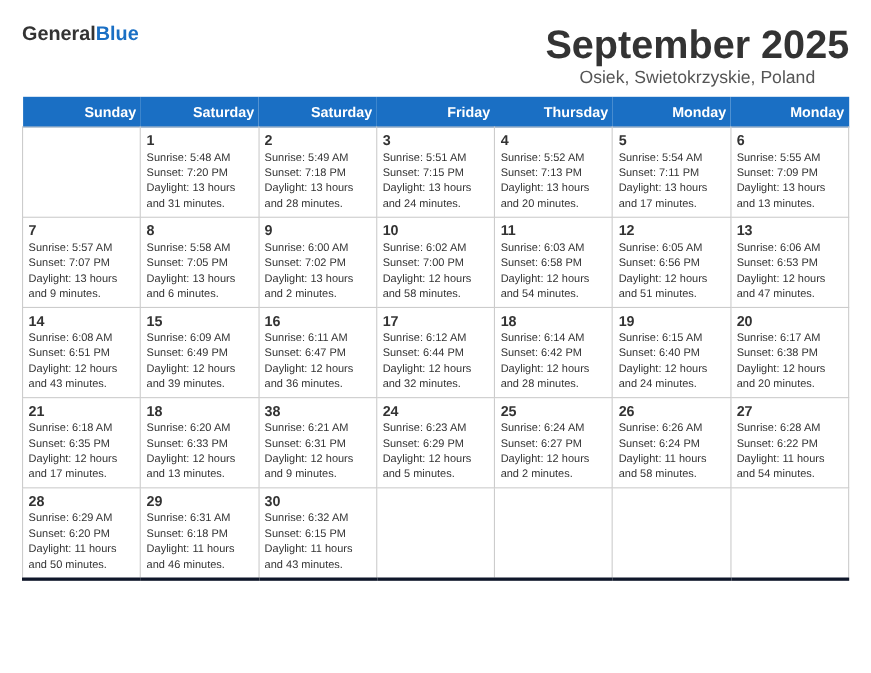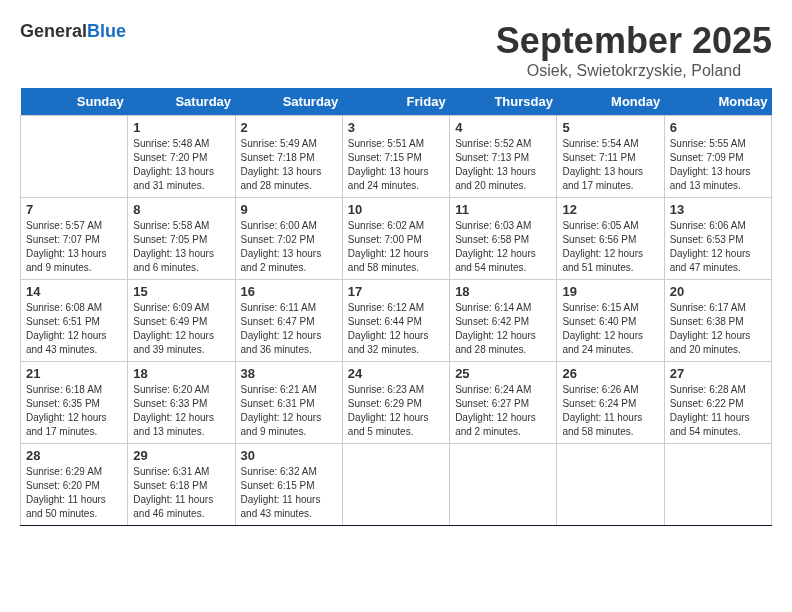--- a/index.html
+++ b/index.html
@@ -73,21 +73,21 @@
     }
     .day-info {
       font-size: 10px;
       line-height: 1.4;
       color: #333;
     }
     tbody tr td.empty {
       background: #fff;
     }
     tbody tr:last-child td {
-      border-bottom: 1px solid #0f172a;
+      border-bottom: 3px solid #0f172a;
     }
   </style>
 </head>
 <body>
 
 <div class="header">
   <div class="logo">
 
     <div>
       <div>

